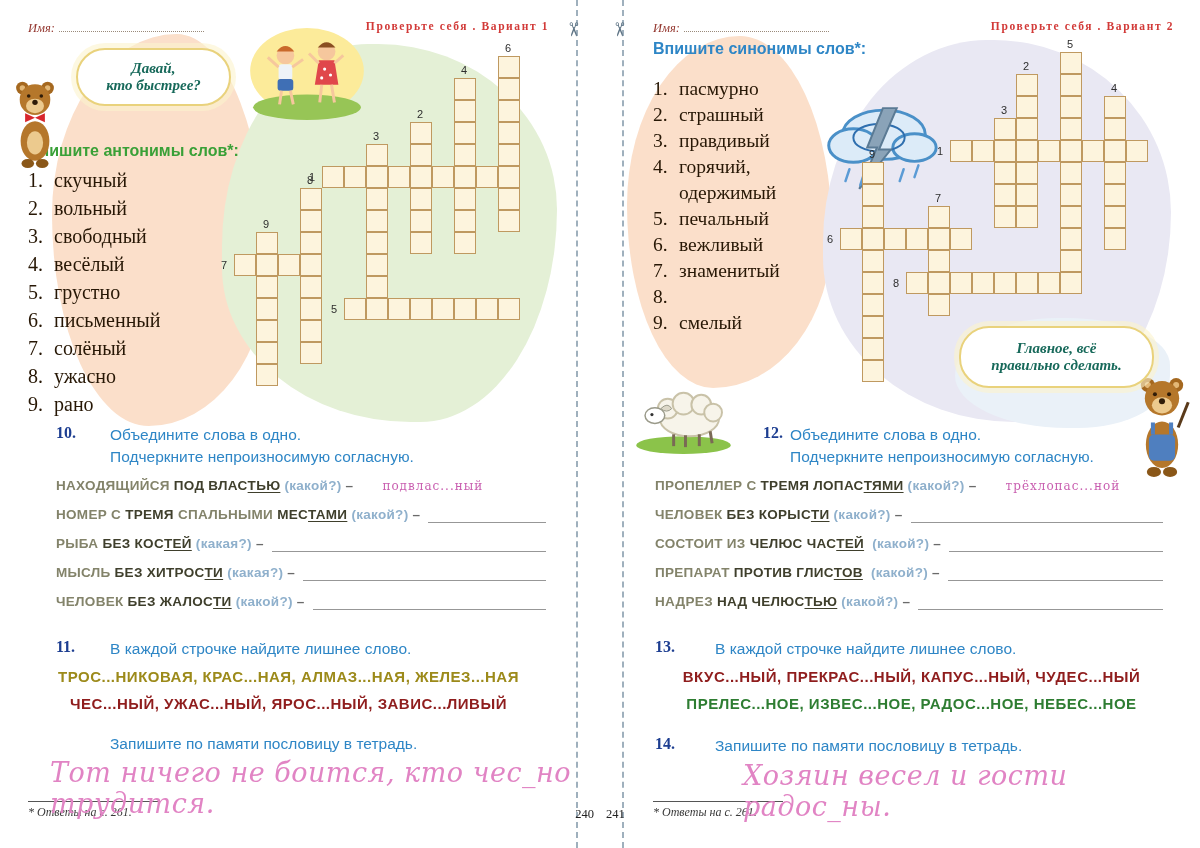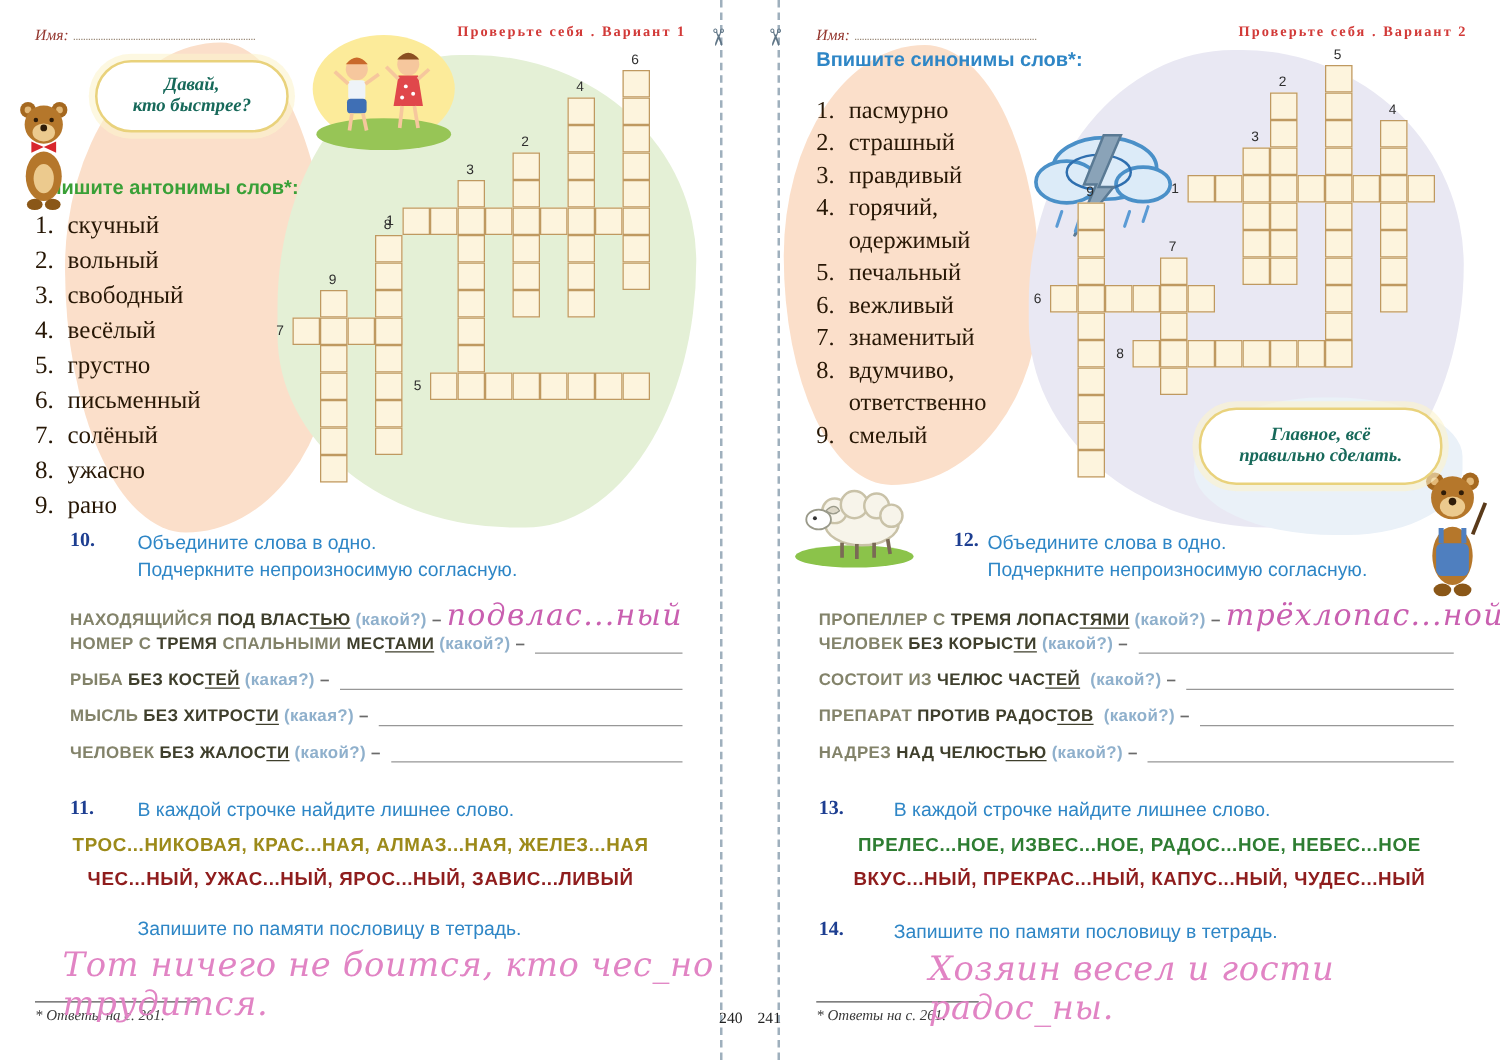--- a/index.html
+++ b/index.html
@@ -43,21 +43,21 @@
   .task-text{position:absolute;color:#2e86c6;font-family:Liberation Sans, sans-serif;font-size:15.5px;text-align:left;line-height:22px;}
 
   .phrases{position:absolute;display:flex;flex-direction:column;gap:10px;z-index:1;}
   .phrase{display:flex;align-items:baseline;font-family:"Liberation Sans",sans-serif;font-size:13.5px;letter-spacing:.3px;height:19px;text-align:center;}
   .phrase span{white-space:pre;}
   .ph-p{font-weight:bold;color:#83836a;}
   .ph-b{font-weight:bold;color:#3f3f2c;}
   .ph-u{text-decoration:underline;text-underline-offset:2px;}
   .ph-q{color:#8fb0cc;font-weight:bold;}
   .ph-d{color:#6a6a6a;font-weight:bold;}
-  .ph-hw{font-family:"DejaVu Serif",serif;font-style:italic;font-size:24px;color:#c95fb0;letter-spacing:1px;}
+  .ph-hw{font-family:"DejaVu Serif",serif;font-size:12px;color:#c95fb0;letter-spacing:1px;margin-left:25px;}
   .ph-line{flex:1;border-bottom:1.3px solid #979797;align-self:flex-end;margin:0 2px 3px 4px;min-width:50px;height:1px;}
 
   .oddrows{position:absolute;z-index:1;}
   .oddrow{text-align:center;font-family:"Liberation Sans",sans-serif;font-weight:bold;font-size:15px;letter-spacing:.5px;margin-bottom:10px;}
   .olive{color:#9c8a1a;}
   .darkred{color:#8f1d1d;}
   .green{color:#2e7d32;}
 
   .proverb{position:absolute;font-family:"DejaVu Serif",serif;font-style:italic;font-size:27px;letter-spacing:.5px;color:#e184c4;z-index:1;}
 
@@ -360,22 +360,20 @@
         <div class="wl-item">
           <span class="wl-num">6.</span>
           <span class="wl-text">вежливый</span>
         </div>
         <div class="wl-item">
           <span class="wl-num">7.</span>
           <span class="wl-text">знаменитый</span>
         </div>
         <div class="wl-item">
           <span class="wl-num">8.</span>
-          <span class="wl-text">вдумчиво,
-ответственно</span>
         </div>
         <div class="wl-item">
           <span class="wl-num">9.</span>
           <span class="wl-text">смелый</span>
         </div>
       </div>
 
     <svg class="art" style="left:185px;top:88px;width:138px;height:128px;" viewBox="0 0 140 125">
       <g fill="#dcebf8" stroke="#4a90c8" stroke-width="3">
         <ellipse cx="75" cy="45" rx="42" ry="25"></ellipse>
@@ -540,42 +538,42 @@
         <div class="phrase">
           <span class="ph-p">СОСТОИТ ИЗ </span>
           <span class="ph-b">ЧЕЛЮС ЧАС</span>
           <span class="ph-b ph-u">ТЕЙ</span>
           <span class="ph-q">  (какой?) </span>
           <span class="ph-d">– </span>
           <span class="ph-line"></span>
         </div>
         <div class="phrase">
           <span class="ph-p">ПРЕПАРАТ </span>
-          <span class="ph-b">ПРОТИВ РАДОС</span>
+          <span class="ph-b">ПРОТИВ ГЛИС</span>
           <span class="ph-b ph-u">ТОВ</span>
           <span class="ph-q">  (какой?) </span>
           <span class="ph-d">– </span>
           <span class="ph-line"></span>
         </div>
         <div class="phrase">
           <span class="ph-p">НАДРЕЗ </span>
           <span class="ph-b">НАД ЧЕЛЮС</span>
           <span class="ph-b ph-u">ТЬЮ</span>
           <span class="ph-q"> (какой?) </span>
           <span class="ph-d">– </span>
           <span class="ph-line"></span>
         </div>
       </div>
 
     <div class="task-num" style="left:30px;top:638px;">13.</div>
     <div class="task-text" style="left:90px;top:638px;width:430px;">В каждой строчке найдите лишнее слово.</div>
 
     <div class="oddrows" style="left:24px;top:668px;width:525px;">
+        <div class="oddrow darkred">ВКУС...НЫЙ, ПРЕКРАС...НЫЙ, КАПУС...НЫЙ, ЧУДЕС...НЫЙ</div>
         <div class="oddrow green">ПРЕЛЕС...НОЕ, ИЗВЕС...НОЕ, РАДОС...НОЕ, НЕБЕС...НОЕ</div>
-        <div class="oddrow darkred">ВКУС...НЫЙ, ПРЕКРАС...НЫЙ, КАПУС...НЫЙ, ЧУДЕС...НЫЙ</div>
       </div>
 
     <div class="task-num" style="left:30px;top:735px;">14.</div>
     <div class="task-text" style="left:90px;top:735px;width:430px;">Запишите по памяти пословицу в тетрадь.</div>
 
     <div class="proverb" style="left:118px;top:760px;">Хозяин весел и гости радос_ны.</div>
 
     <div class="footnote" style="left:28px;top:801px;">* Ответы на с. 261.</div>
   </section>
 

